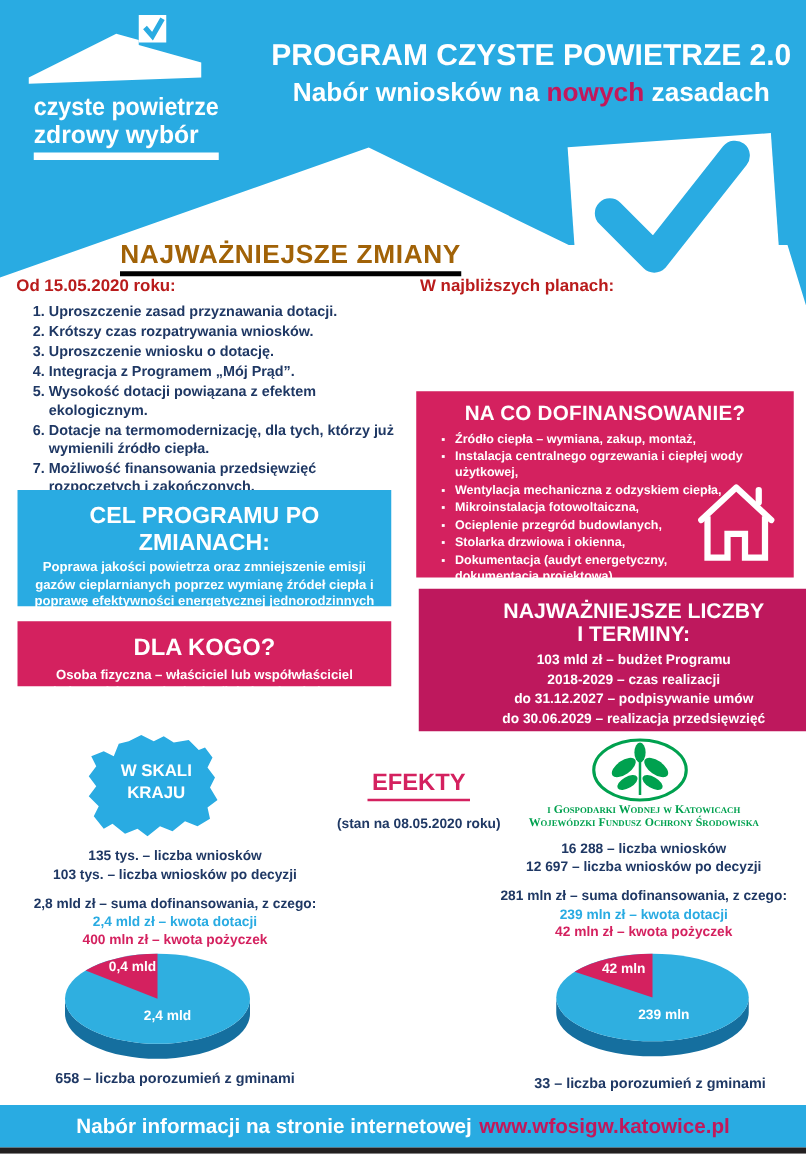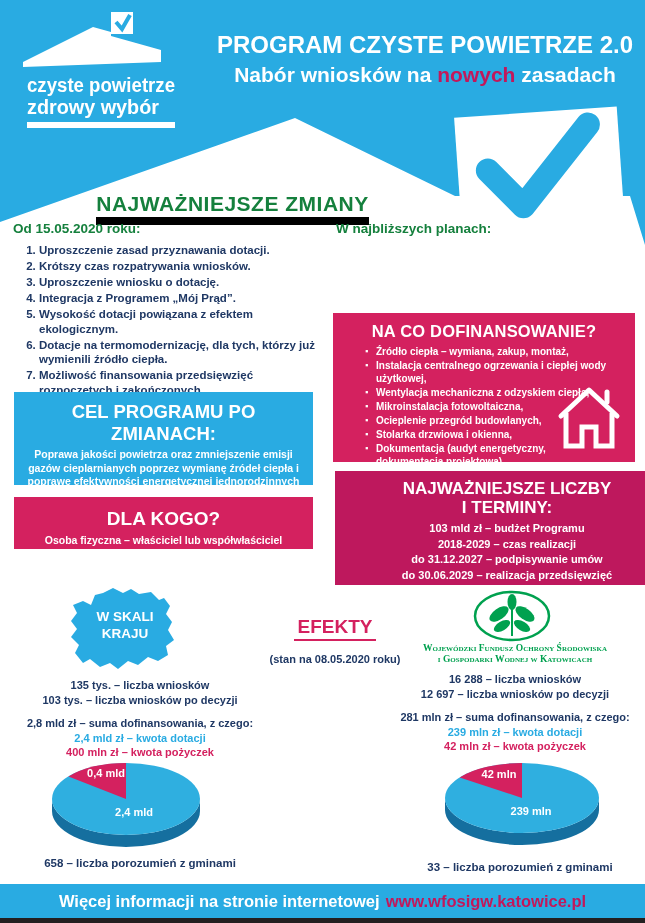--- a/index.html
+++ b/index.html
@@ -13,36 +13,36 @@
   .checkbox-decor{left:458px;top:112px;width:163px;height:118px;background:#ffffff;
     transform:rotate(-4deg);}
   .main-title{left:205px;top:31px;width:440px;text-align:center;color:#ffffff;
     font-size:24px;font-weight:bold;}
   .sub-title{left:205px;top:63px;width:440px;text-align:center;color:#ffffff;
     font-size:21px;font-weight:bold;}
   .sub-title .hl{color:#C2185B;}
 
   
   .changes-heading{left:80px;top:192px;width:305px;text-align:center;}
-  .changes-heading span{display:inline-block;color:#15803d;font-size:21px;font-weight:bold;
-    border-bottom:8px solid #000000;padding-bottom:1px;letter-spacing:.5px;}
-
-  
-  .col-title{color:#15803d;font-size:13.5px;font-weight:bold;margin:0;}
+  .changes-heading span{display:inline-block;color:#a16207;font-size:21px;font-weight:bold;
+    border-bottom:4px solid #000000;padding-bottom:1px;letter-spacing:.5px;}
+
+  
+  .col-title{color:#b91c1c;font-size:13.5px;font-weight:bold;margin:0;}
   .col-left{left:13px;top:221px;width:312px;}
   .col-right{left:336px;top:221px;width:302px;}
   ol.change-list{margin:7px 0 0 0;padding-left:26px;}
   ol.change-list li{font-size:11.5px;font-weight:600;color:#1F3864;line-height:14.5px;
     margin-bottom:1.5px;}
 
   
   .box{color:#ffffff;}
   .funding-box{left:333px;top:313px;width:302px;height:149px;background:#D4215F;}
   .funding-box h2{margin:9px 6px 4px 6px;text-align:center;font-size:16.5px;letter-spacing:.2px;}
-  .funding-box ul{list-style:none;margin:2px 0 0 0;padding:0 6px 0 32px;}
+  .funding-box ul{list-style:none;margin:2px 0 0 0;padding:0 6px 0 20px;}
   .funding-box li{position:relative;padding-left:11px;font-size:10px;font-weight:bold;
     line-height:13px;margin-bottom:1px;}
   .funding-box li::before{content:"▪";position:absolute;left:0;top:0;font-size:9px;}
   .goal-box{left:14px;top:392px;width:299px;height:93px;background:#29ABE2;text-align:center;}
   .goal-box h2{margin:9px 4px 3px 4px;font-size:18.5px;}
   .goal-box p{margin:0;padding:0 13px;font-size:10.5px;font-weight:bold;line-height:13.5px;}
   .who-box{left:14px;top:497px;width:299px;height:52px;background:#D4215F;text-align:center;}
   .who-box h2{margin:11px 4px 4px 4px;font-size:19px;}
   .who-box p{margin:0;padding:0 10px;font-size:10.5px;font-weight:bold;line-height:13.5px;}
   .numbers-box{left:335px;top:471px;width:300px;height:114px;background:#be185d;text-align:center;padding-left:22px;}
@@ -176,22 +176,22 @@
 <svg class="abs" style="left:472px;top:590px;" width="80" height="52" viewBox="0 0 80 52">
   <ellipse cx="40" cy="26" rx="37" ry="24" fill="none" stroke="#00A14F" stroke-width="2.5"></ellipse>
   <path d="M40,46 C40,34 40,22 40,8" stroke="#00A14F" stroke-width="2" fill="none"></path>
   <ellipse cx="27" cy="24" rx="11" ry="5.5" fill="#00A14F" transform="rotate(-35 27 24)"></ellipse>
   <ellipse cx="53" cy="24" rx="11" ry="5.5" fill="#00A14F" transform="rotate(35 53 24)"></ellipse>
   <ellipse cx="30" cy="36" rx="9" ry="4.5" fill="#00A14F" transform="rotate(-30 30 36)"></ellipse>
   <ellipse cx="50" cy="36" rx="9" ry="4.5" fill="#00A14F" transform="rotate(30 50 36)"></ellipse>
   <ellipse cx="40" cy="12" rx="4.5" ry="8" fill="#00A14F"></ellipse>
 </svg>
 <div class="abs org-text">
+  <div>i Gospodarki Wodnej w Katowicach</div>
   <div>Wojewódzki Fundusz Ochrony Środowiska</div>
-  <div>i Gospodarki Wodnej w Katowicach</div>
 </div>
 
 <div class="abs stat-col nat-stats">
   <div class="stat-line">135 tys. – liczba wniosków</div>
   <div class="stat-line">103 tys. – liczba wniosków po decyzji</div>
   <div class="stat-gap"></div>
   <div class="stat-line">2,8 mld zł – suma dofinansowania, z czego:</div>
   <div class="stat-line c-blue">2,4 mld zł – kwota dotacji</div>
   <div class="stat-line c-pink">400 mln zł – kwota pożyczek</div>
 </div>
@@ -217,16 +217,16 @@
 <svg class="abs" style="left:428px;top:752px;" width="205" height="112" viewBox="0 0 205 112">
   <path d="M17,46 L17,58 A77,35 0 0 0 171,58 L171,46 A77,35 0 0 1 17,46 Z" fill="#156F9F"></path>
   <ellipse cx="94" cy="46" rx="77" ry="35" fill="#2FAFE0"></ellipse>
   <path d="M94,46 L94,11 A77,35 0 0 0 31.7,25.4 Z" fill="#D4215F"></path>
   <text x="71" y="26" text-anchor="middle" font-size="11" font-weight="bold" fill="#ffffff">42 mln</text>
   <text x="103" y="63" text-anchor="middle" font-size="11" font-weight="bold" fill="#ffffff">239 mln</text>
 </svg>
 <div class="abs pie-label pl2">33 – liczba porozumień z gminami</div>
 
 <div class="abs footer">
-  <span>Więcej informacji na stronie internetowej</span>
+  <span>Nabór informacji na stronie internetowej</span>
   <span class="link">www.wfosigw.katowice.pl</span>
 </div>
 <div class="abs bottom-strip"></div>
 
 </body></html>

